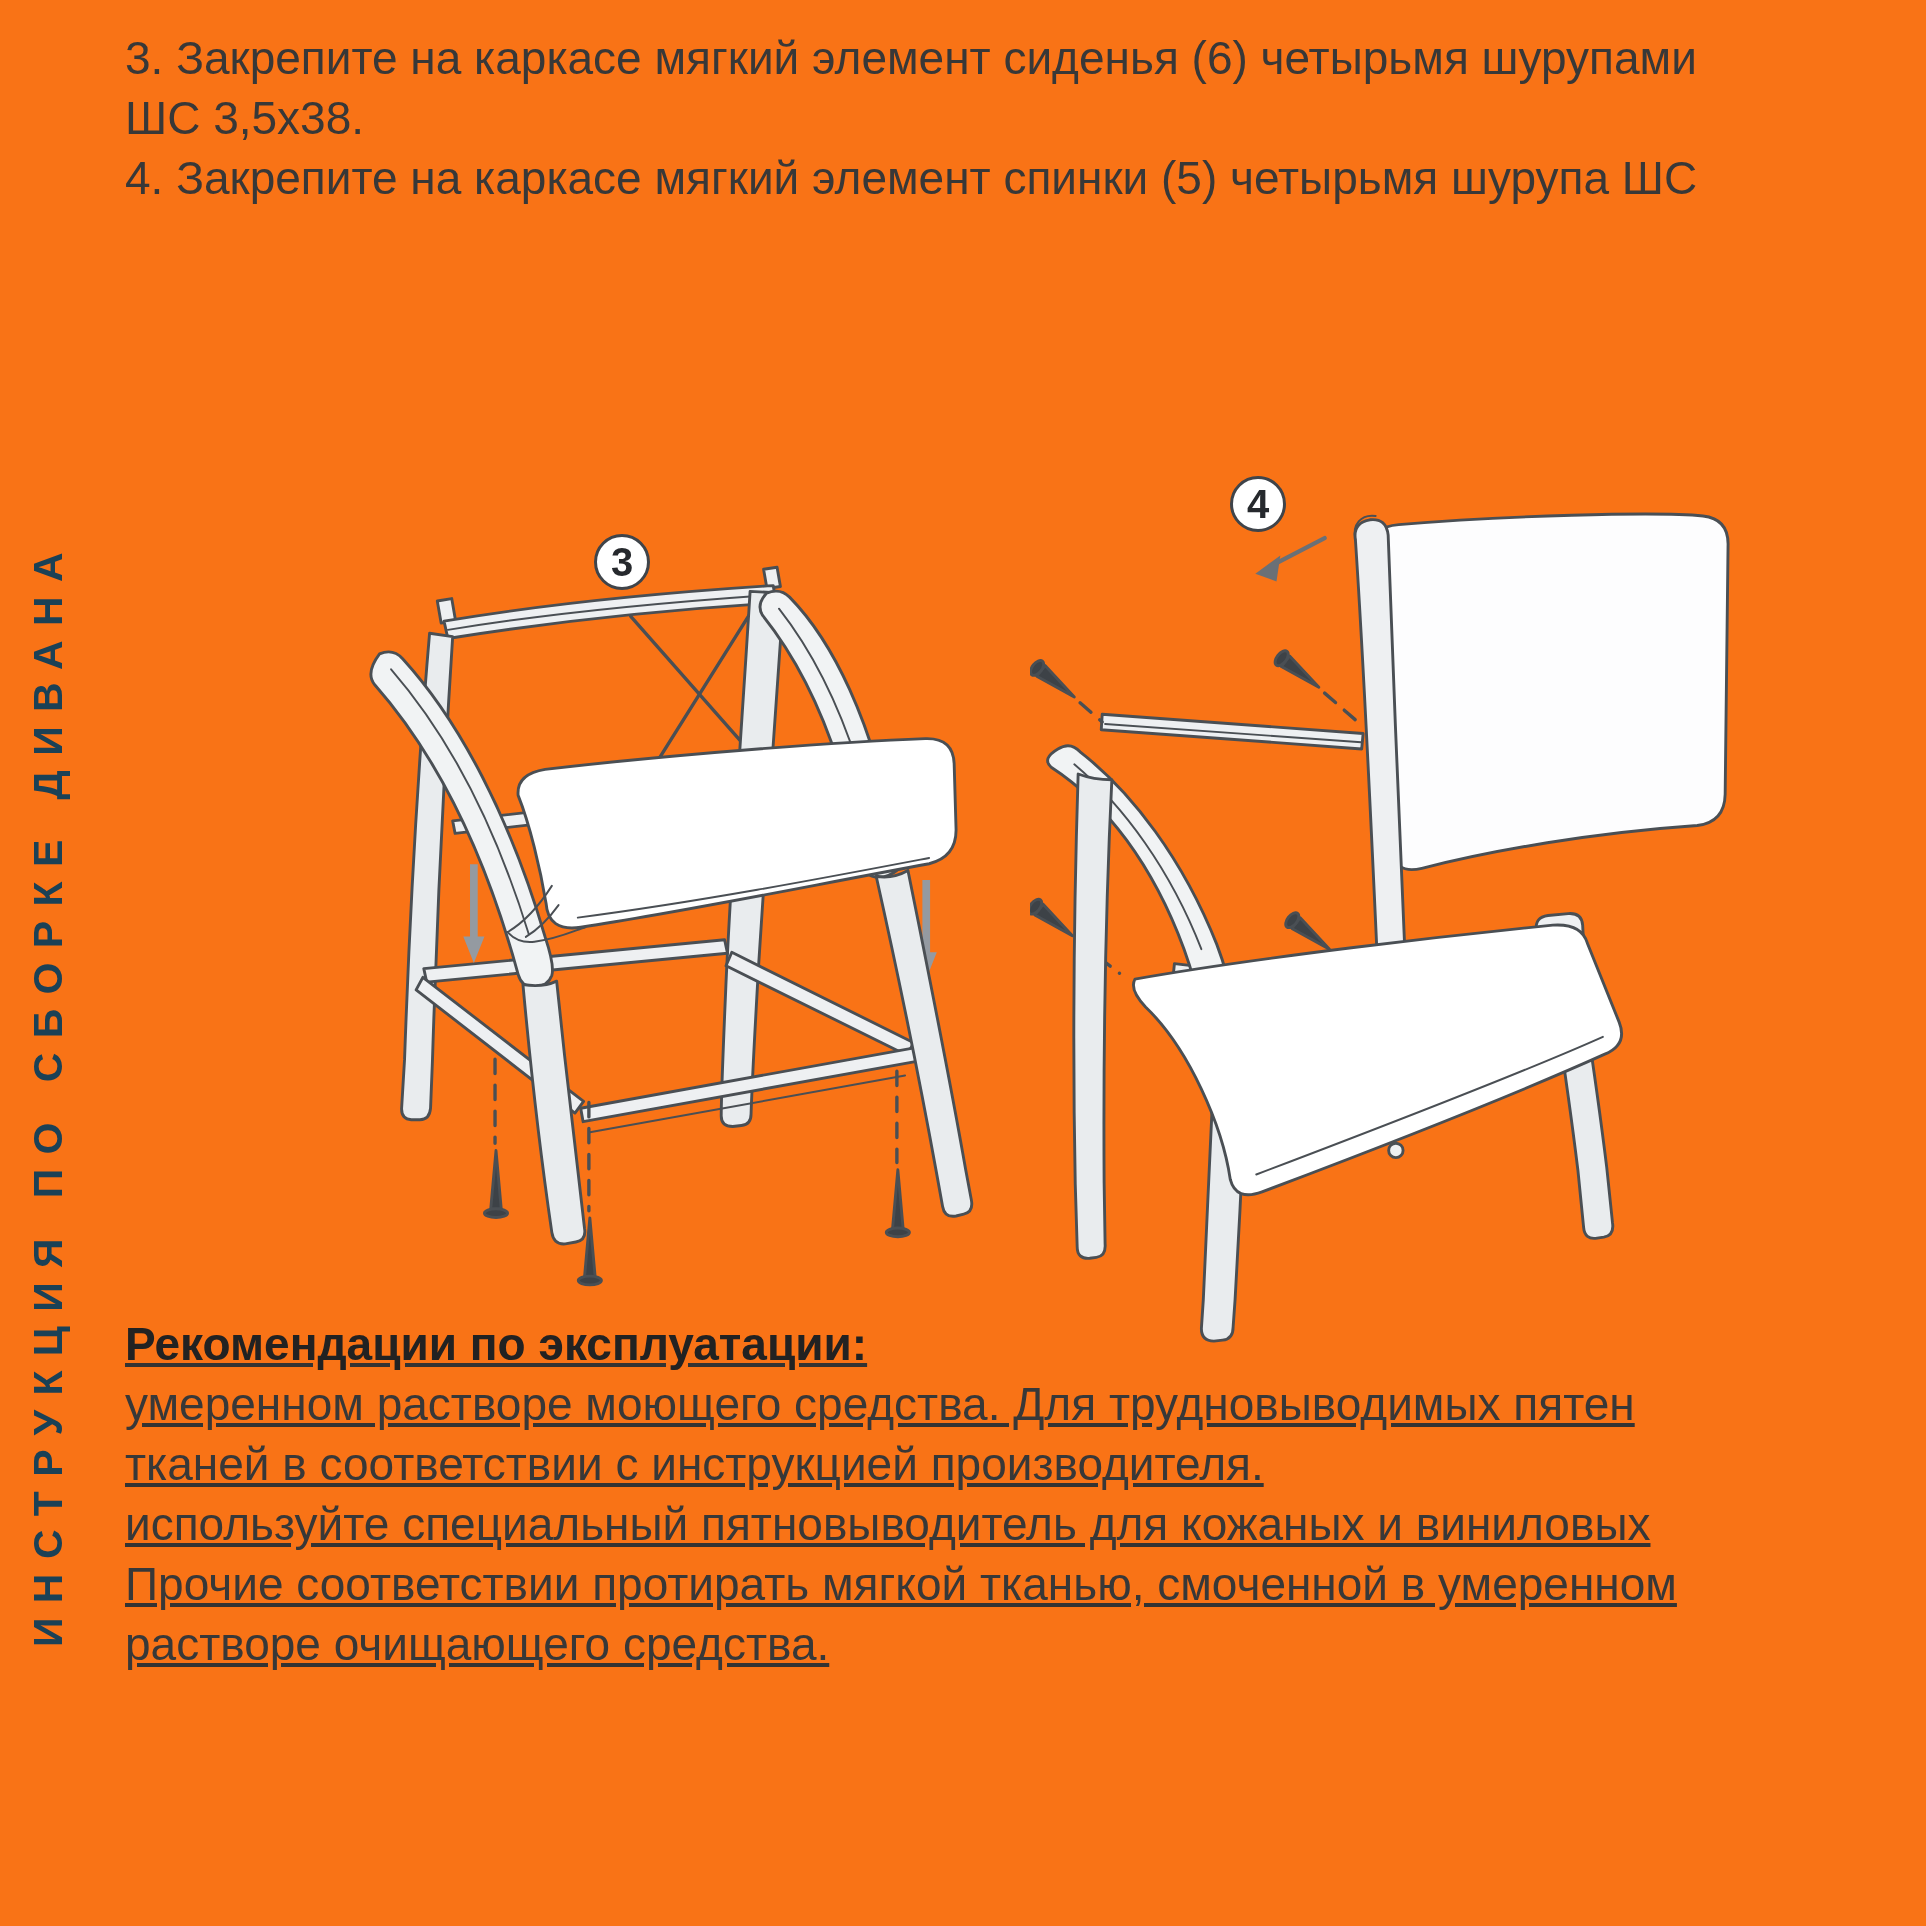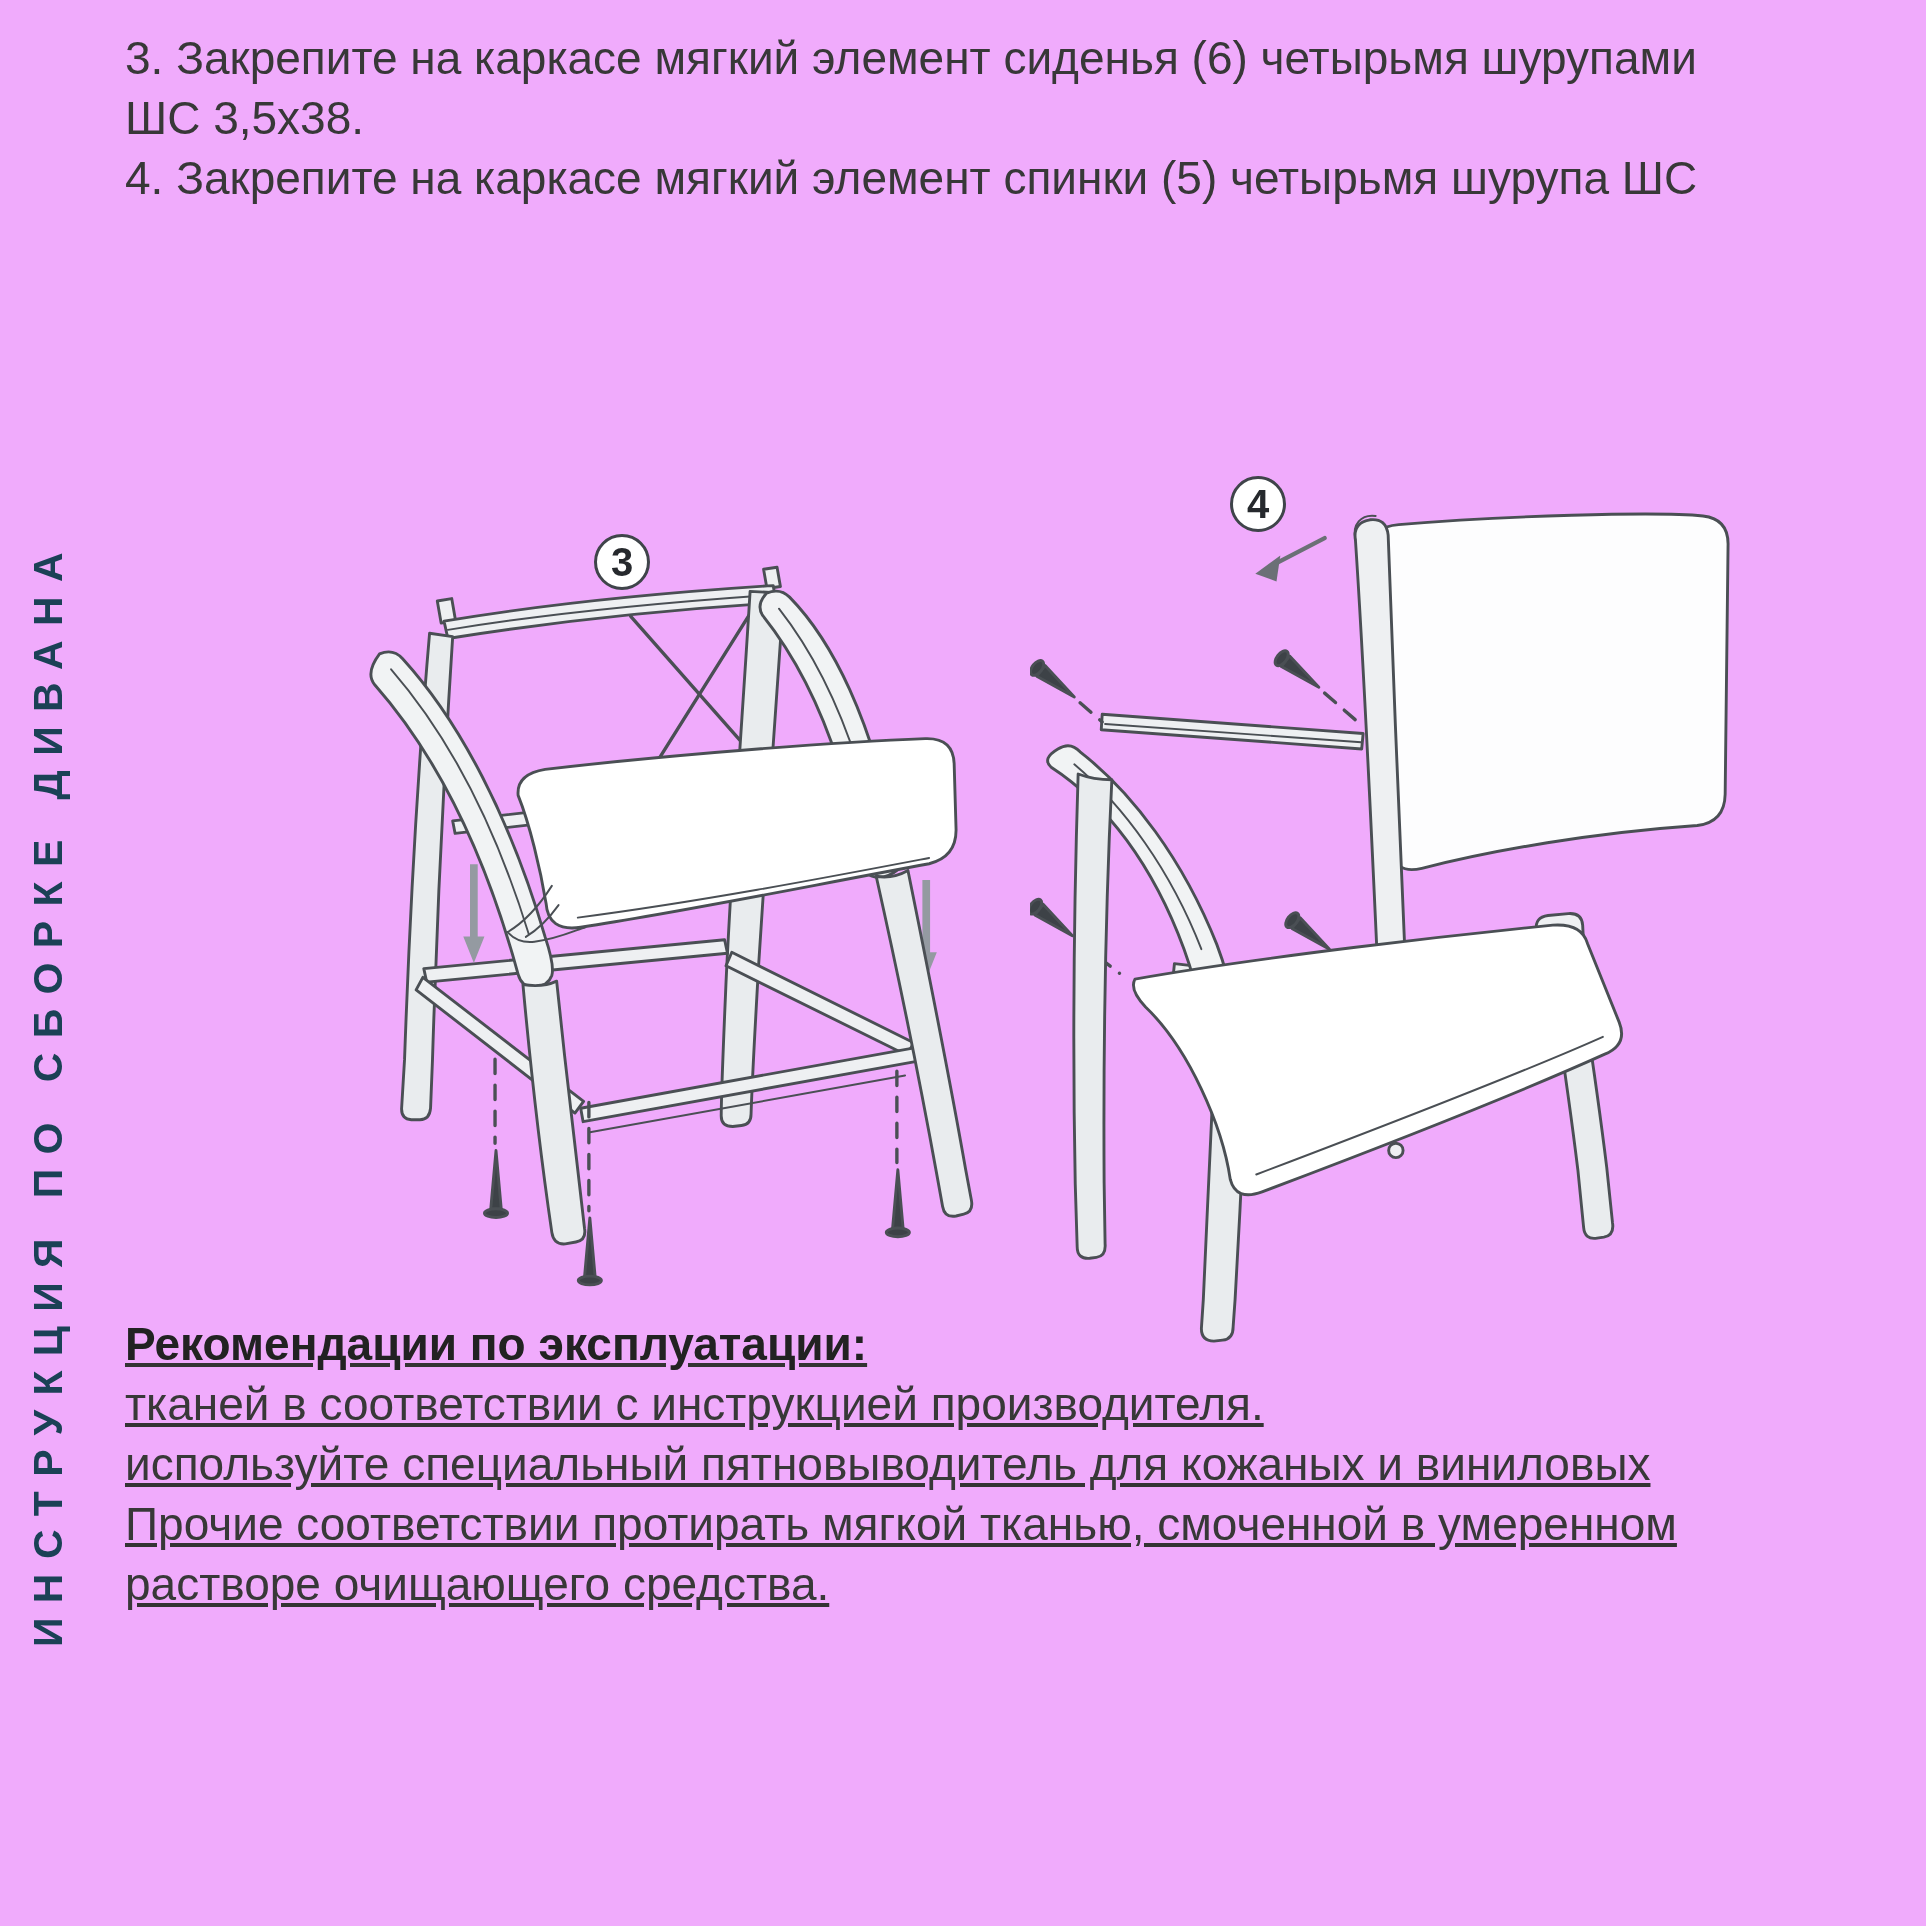--- a/index.html
+++ b/index.html
@@ -1,17 +1,17 @@
 <!DOCTYPE html>
 <html style="font-size:7.7px"><head>
 <meta charset="utf-8">
 <style>
   html,body{margin:0;padding:0;background:#ffffff;}
   .canvas{
-    position:relative;width:1926px;height:1926px;background:#f0abfc;overflow:hidden;
+    position:relative;width:1926px;height:1926px;background:#f97316;overflow:hidden;
     font-family:"Liberation Sans", sans-serif;color:#333333;
   }
   .text-block{position:absolute;left:125px;width:1762px;}
   .text-line{font-size:46px;line-height:60px;white-space:nowrap;color:#383838;}
   .care-heading{font-weight:bold;color:#222222;}
   .vertical-title{
     position:absolute;left:25px;top:318px;height:1329px;width:67px;
     writing-mode:vertical-rl;transform:rotate(180deg);
     font-size:41px;font-weight:bold;letter-spacing:14.4px;white-space:nowrap;
     color:#1b4156;
@@ -176,20 +176,21 @@
       <g>
         <path d="M218,974 C480,928 866,884 1086,862 Q1146,858 1158,900 L1224,1064 Q1242,1110 1194,1130 C990,1222 652,1352 482,1416 Q428,1436 416,1390 C400,1280 330,1118 240,1032 Q206,996 218,974 Z" fill="#ffffff"></path>
         <path class="thin" d="M470,1380 C760,1270 1020,1170 1190,1094"></path>
         <circle cx="760" cy="1330" r="15" fill="#eef0f2"></circle>
       </g>
     </g>
   </svg>
 
   <div class="text-block" style="top:1314px;text-decoration:underline;">
     <div class="text-line care-heading">Рекомендации по эксплуатации:</div>
+    <div class="text-line">умеренном растворе моющего средства. Для трудновыводимых пятен</div>
     <div class="text-line">тканей в соответствии с инструкцией производителя.</div>
     <div class="text-line">используйте специальный пятновыводитель для кожаных и виниловых</div>
     <div class="text-line">Прочие соответствии протирать мягкой тканью, смоченной в умеренном</div>
     <div class="text-line">растворе очищающего средства.</div>
   </div>
 
 </div>
 
 
 </body></html>

